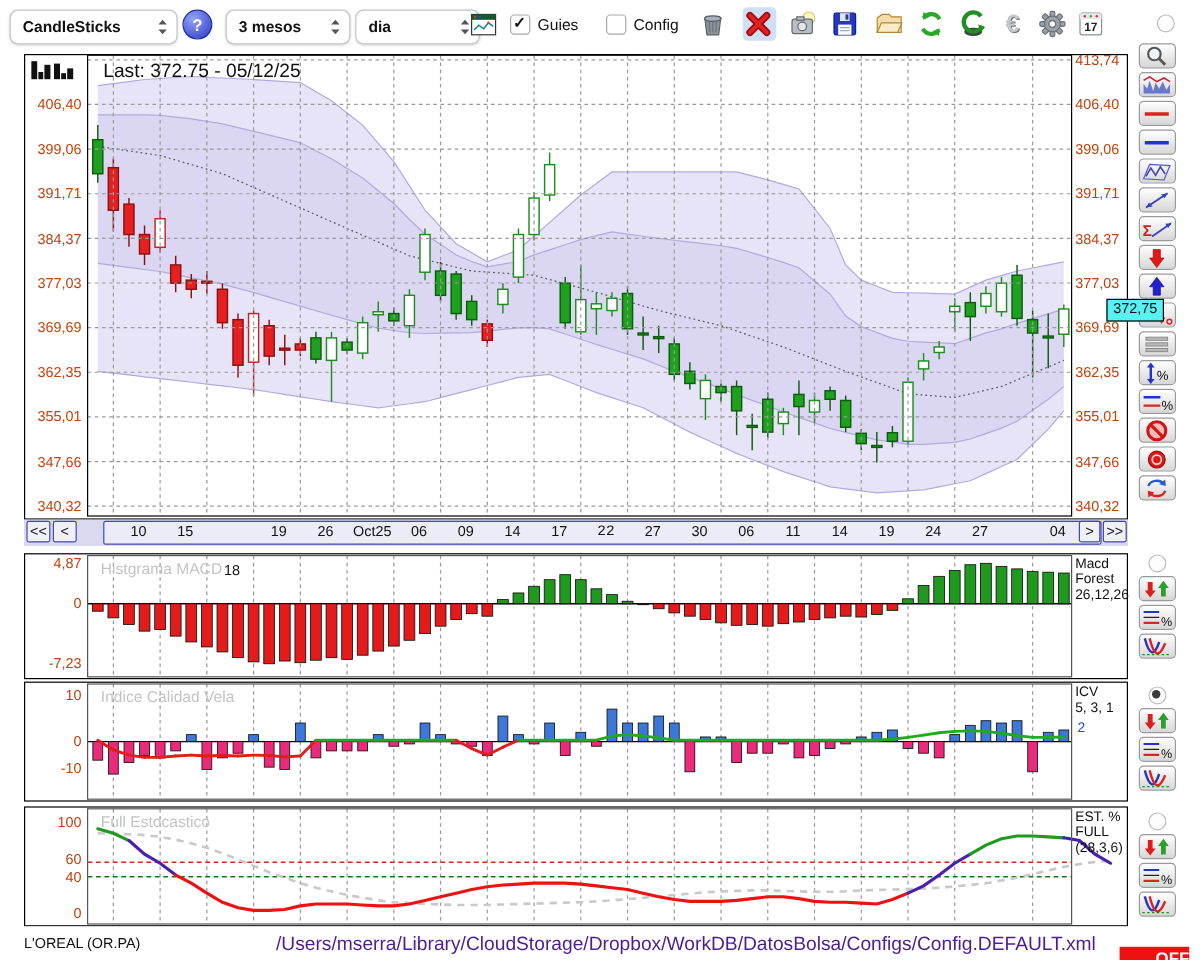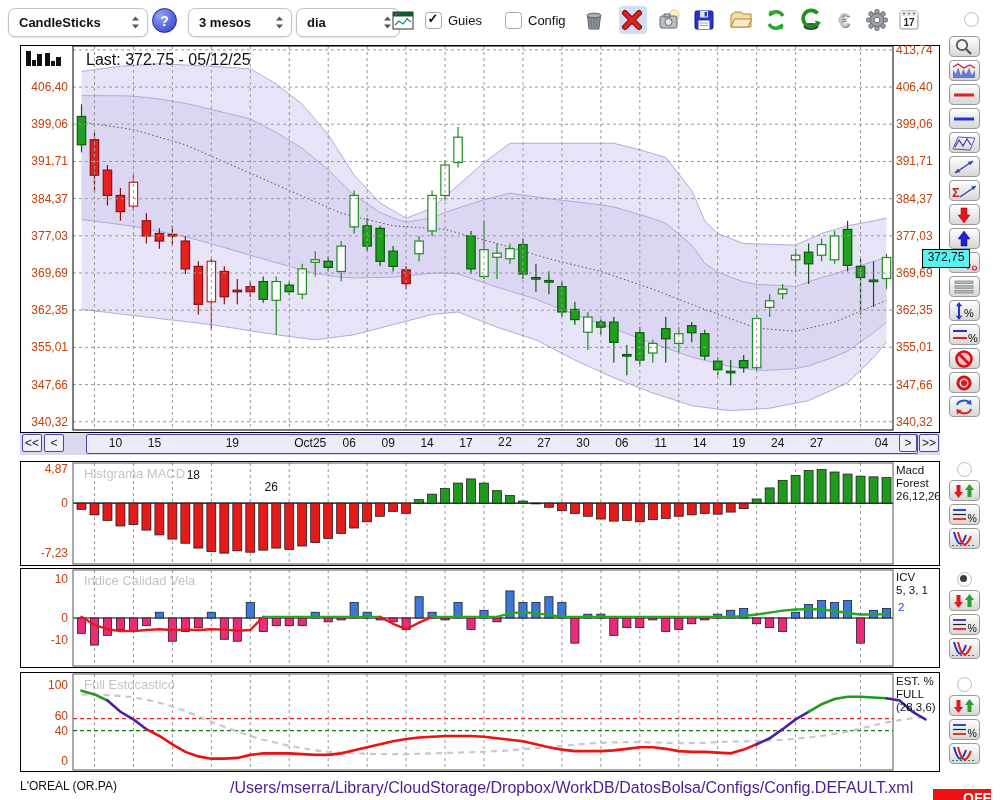--- a/index.html
+++ b/index.html
@@ -190,21 +190,21 @@
   <div class="box" style="left:20px;top:672px;width:920px;height:100px;"></div>
 
   <div class="navstrip">
     <button class="navbtn" style="left:2px;width:20px;">&lt;&lt;</button>
     <button class="navbtn" style="left:24px;width:20px;">&lt;</button>
     <div class="datebox" id="datebox">
         <span class="dtick" style="left: 11.4762px;">10</span>
         <span class="dtick" style="left: 50.4286px;">15</span>
         <span class="dtick" style="left: 89.381px; margin-top: 32px;">18</span>
         <span class="dtick" style="left: 128.333px;">19</span>
-        <span class="dtick" style="left: 167.286px; margin-top: 44px;">26</span>
+        <span class="dtick" style="left: 167.286px;">26</span>
         <span class="dtick" style="left: 206.238px;">Oct25</span>
         <span class="dtick" style="left: 245.19px;">06</span>
         <span class="dtick" style="left: 284.143px;">09</span>
         <span class="dtick" style="left: 323.095px;">14</span>
         <span class="dtick" style="left: 362.048px;">17</span>
         <span class="dtick" style="left: 401px; font-family: Liberation Mono, monospace;">22</span>
         <span class="dtick" style="left: 439.952px;">27</span>
         <span class="dtick" style="left: 478.905px;">30</span>
         <span class="dtick" style="left: 517.857px;">06</span>
         <span class="dtick" style="left: 556.81px;">11</span>

